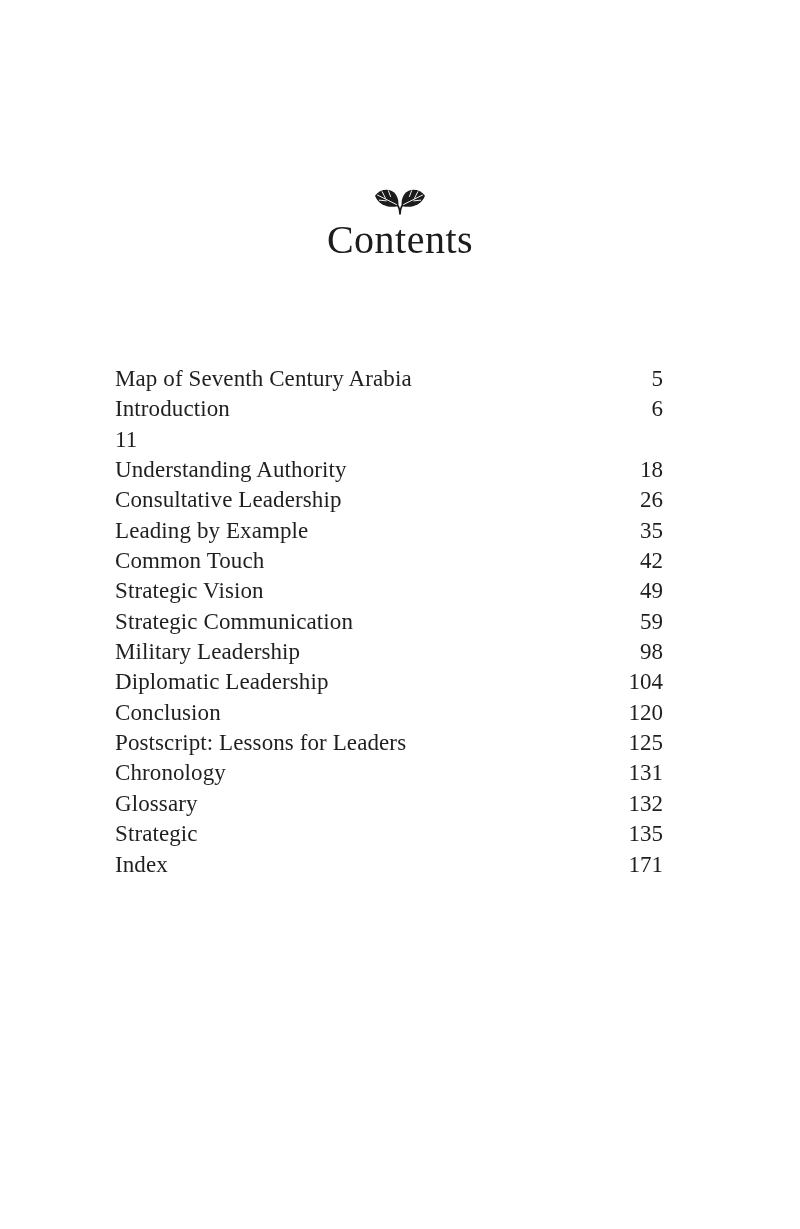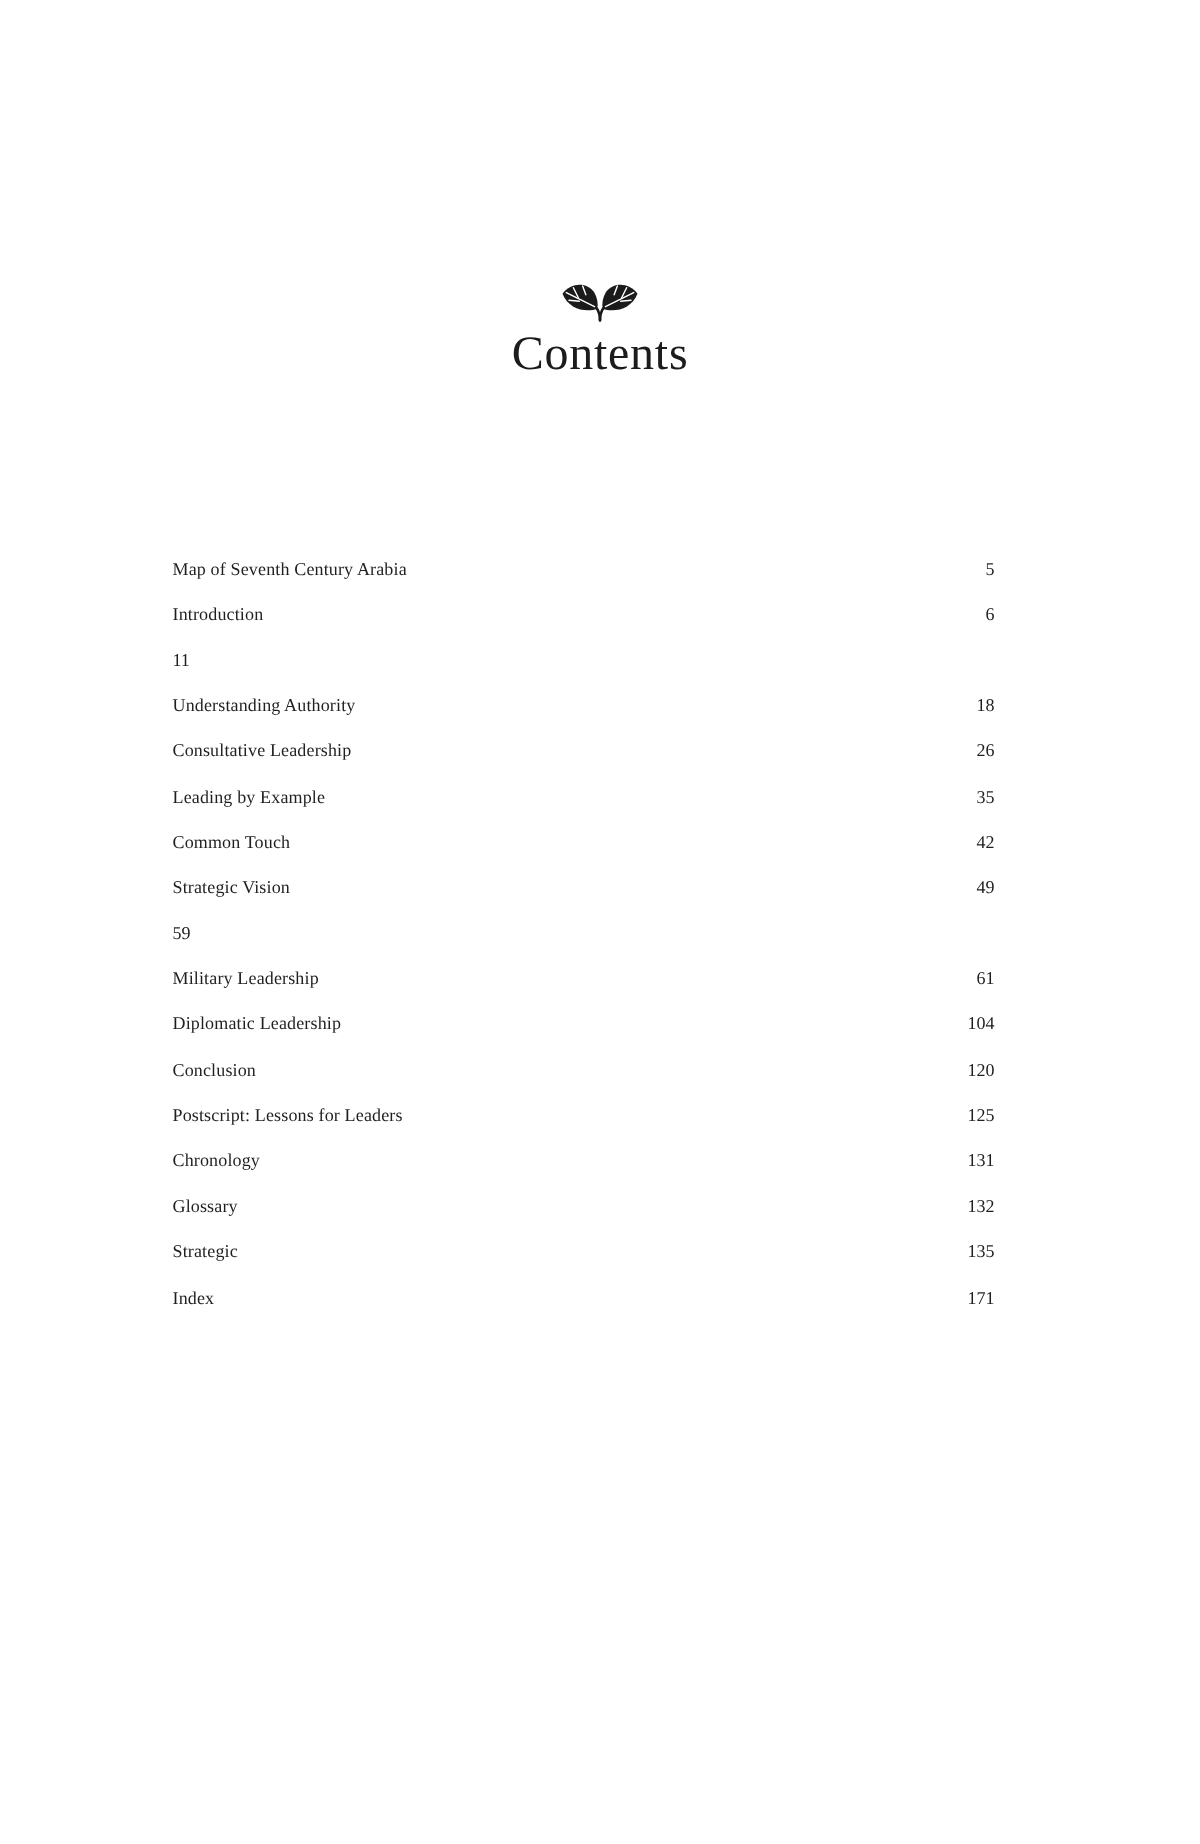--- a/index.html
+++ b/index.html
@@ -25,39 +25,39 @@
     text-align: center;
     line-height: 0;
   }
   .ornament svg { display: inline-block; }
   .title {
     position: absolute;
     top: 218px;
     left: 0;
     width: 100%;
     text-align: center;
-    font-size: 32px;
+    font-size: 40px;
     line-height: 1.1;
     font-weight: 400;
     color: #1c1c1c;
     letter-spacing: 0.5px;
   }
   .toc {
     position: absolute;
     top: 364px;
     left: 115px;
     width: 548px;
   }
   .toc-row {
     display: flex;
     justify-content: space-between;
     align-items: baseline;
     height: 30.35px;
     line-height: 30.35px;
-    font-size: 12px;
+    font-size: 23px;
     color: #1f1f1f;
   }
   .toc-label {
     white-space: nowrap;
     letter-spacing: 0.1px;
   }
   .toc-page {
     white-space: nowrap;
     text-align: right;
   }
@@ -124,26 +124,27 @@
     <span class="toc-label">Common Touch</span>
     <span class="toc-page">42</span>
   </div>
 
   <div class="toc-row">
     <span class="toc-label">Strategic Vision</span>
     <span class="toc-page">49</span>
   </div>
 
   <div class="toc-row">
+    <span class="toc-label">Strategic Communication</span>
     <span class="toc-page">59</span>
   </div>
 
   <div class="toc-row">
     <span class="toc-label">Military Leadership</span>
-    <span class="toc-page">61</span>
+    <span class="toc-page">98</span>
   </div>
 
 
   <div class="toc-row">
     <span class="toc-label">Diplomatic Leadership</span>
     <span class="toc-page">104</span>
   </div>
 
   <div class="toc-row">
     <span class="toc-label">Conclusion</span>

